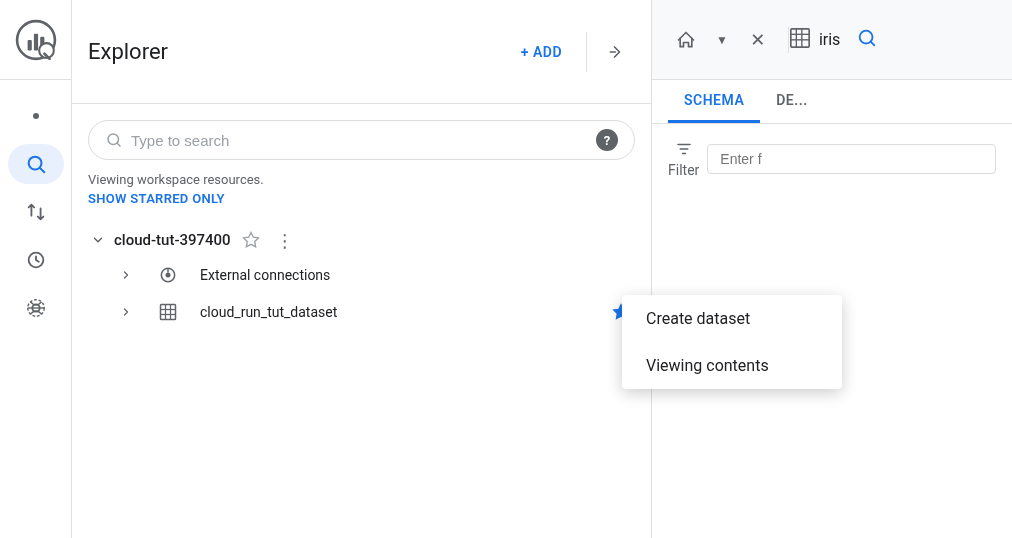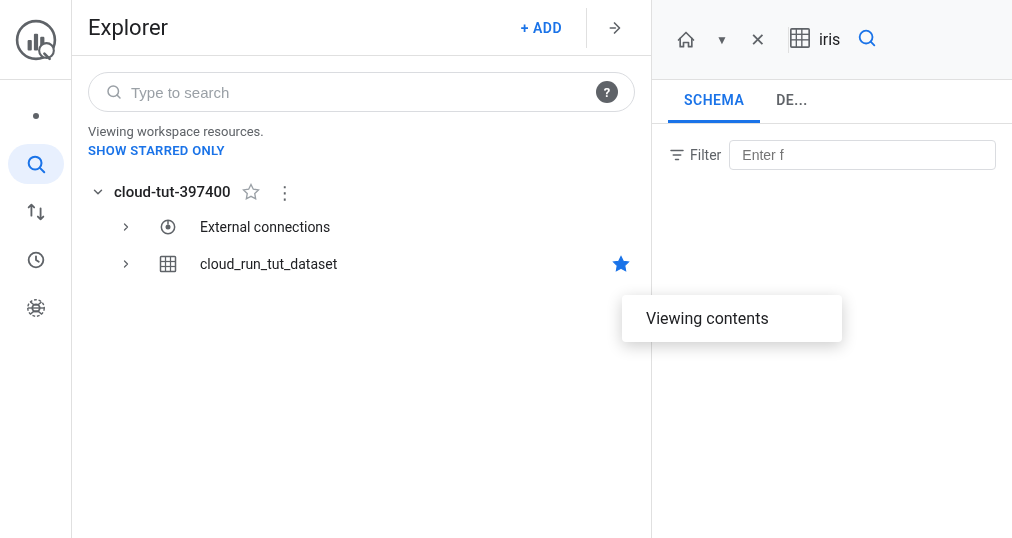--- a/index.html
+++ b/index.html
@@ -66,21 +66,21 @@
     
     .explorer-panel {
       width: 580px;
       border-right: 1px solid #e0e0e0;
       display: flex;
       flex-direction: column;
       flex-shrink: 0;
     }
 
     .explorer-header {
-      height: 56px;
+      height: 104px;
       border-bottom: 1px solid #e0e0e0;
       display: flex;
       align-items: center;
       padding: 0 16px;
       gap: 12px;
     }
 
     .explorer-title {
       font-size: 22px;
       font-weight: 400;
@@ -356,20 +356,21 @@
       gap: 8px;
       margin-bottom: 12px;
     }
 
     .filter-icon {
       color: #5f6368;
       font-size: 16px;
       display: flex;
       align-items: center;
       gap: 4px;
+      flex-direction: column;
     }
 
     .filter-label {
       font-size: 14px;
       color: #5f6368;
     }
 
     .filter-input {
       border: 1px solid #dadce0;
       border-radius: 4px;
@@ -593,15 +594,16 @@
           <line x1="7" y1="12" x2="17" y2="12" stroke="#5f6368" stroke-width="2" stroke-linecap="round"></line>
           <line x1="10" y1="18" x2="14" y2="18" stroke="#5f6368" stroke-width="2" stroke-linecap="round"></line>
         </svg>
         <span class="filter-label">Filter</span>
       </div>
       <input class="filter-input" type="text" placeholder="Enter f" style="">
     </div>
   </div>
 
   <div class="context-menu">
+    <div class="context-menu-item">Create dataset</div>
     <div class="context-menu-item">Viewing contents</div>
   </div>
 </div>
 
 </body></html>

